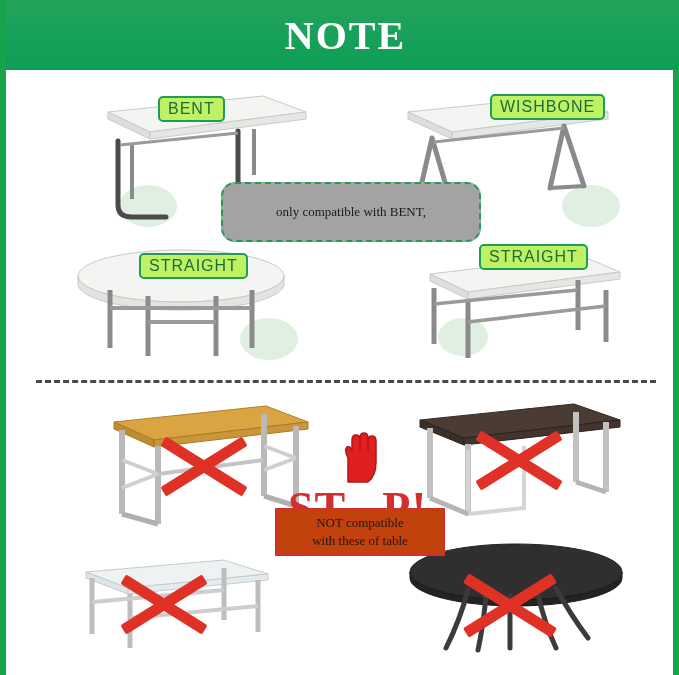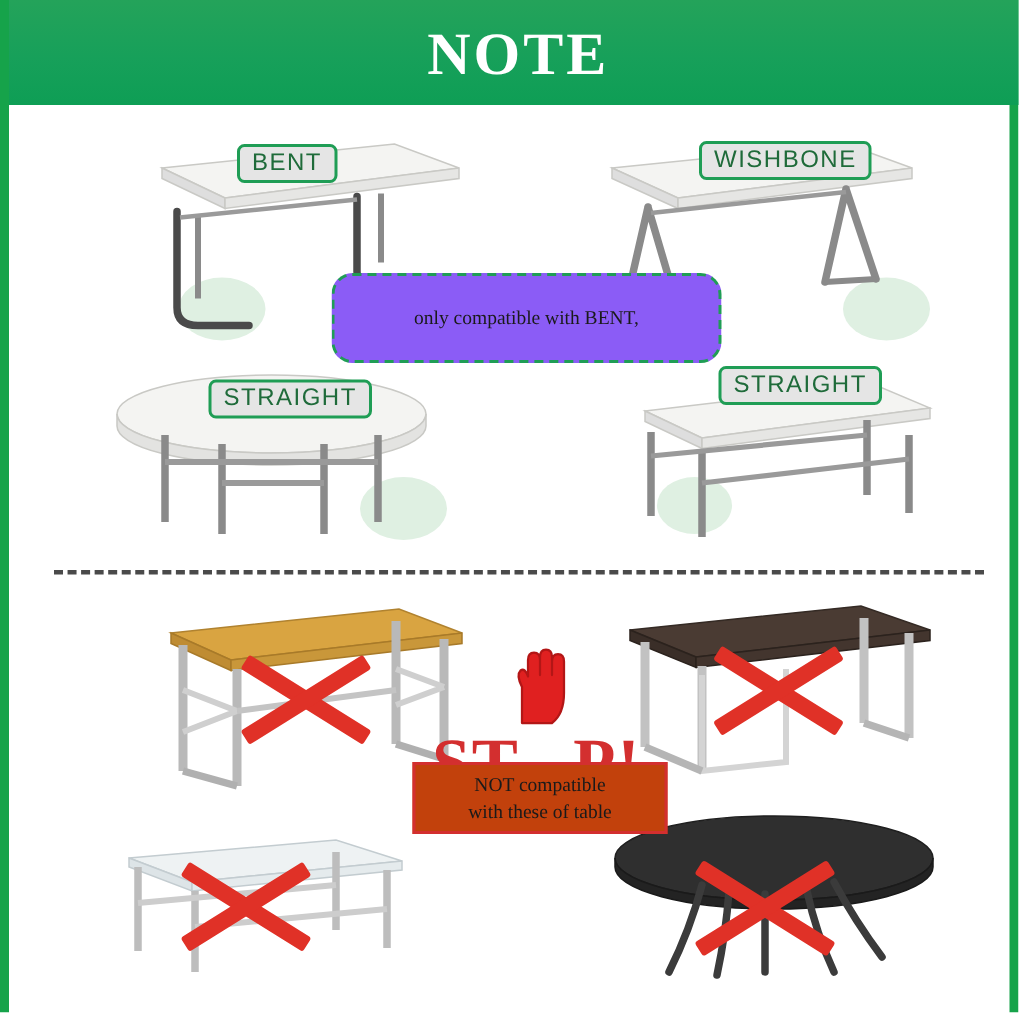--- a/index.html
+++ b/index.html
@@ -41,40 +41,40 @@
     color: #ffffff;
     font-size: 40px;
     letter-spacing: 2px;
     font-weight: bold;
     font-family: "Liberation Serif", serif;
   }
 
   
   .chip {
     position: absolute;
-    background: #e5e5e5;
+    background: #bef264;
     border: 2px solid #1f9d55;
     border-radius: 5px;
     color: #1f6b3a;
     font-size: 16px;
     letter-spacing: 1px;
     padding: 2px 8px;
     font-family: "Liberation Sans", sans-serif;
     white-space: nowrap;
     z-index: 6;
   }
 
   
   .callout-ok {
     position: absolute;
     left: 215px; top: 182px;
     width: 256px; height: 56px;
     border: 2px dashed #1f9d55;
     border-radius: 14px;
-    background: #8b5cf6;
+    background: #a3a3a3;
     display: flex;
     align-items: center;
     justify-content: center;
     text-align: center;
     z-index: 7;
   }
   .callout-ok span {
     font-size: 13px;
     color: #1a1a1a;
     line-height: 1.35;
@@ -200,21 +200,21 @@
         <polygon points="66,42 222,22 222,29 66,49" fill="#e6e6e4" stroke="#c9c9c5" stroke-width="1"></polygon>
       </svg>
       <svg width="235" height="130" style="position:absolute; left:380px; top:122px;">
         <path d="M46,16 L30,86 M46,16 L66,84" stroke="#8a8a8a" stroke-width="5" fill="none" stroke-linecap="round"></path>
         <path d="M30,86 L66,84" stroke="#8a8a8a" stroke-width="4" fill="none"></path>
         <path d="M178,4 L164,66 M178,4 L198,64" stroke="#8a8a8a" stroke-width="5" fill="none" stroke-linecap="round"></path>
         <path d="M164,66 L198,64" stroke="#8a8a8a" stroke-width="4" fill="none"></path>
         <path d="M48,20 L178,6" stroke="#9a9a9a" stroke-width="3" fill="none"></path>
       </svg>
     </div>
-    <div class="chip" style="left:460px; top:94px;">WISHBONE</div>
+    <div class="chip" style="left:484px; top:94px;">WISHBONE</div>
 
     <div class="tbl">
       <svg width="220" height="80" style="position:absolute; left:70px; top:248px;">
         <ellipse cx="105" cy="28" rx="103" ry="26" fill="#f4f4f2" stroke="#c9c9c5" stroke-width="1"></ellipse>
         <path d="M2,28 A103,26 0 0 0 208,28 L208,36 A103,26 0 0 1 2,36 Z" fill="#e3e3e1" stroke="#c9c9c5" stroke-width="1"></path>
       </svg>
       <svg width="220" height="90" style="position:absolute; left:70px; top:282px;">
         <path d="M34,8 L34,66" stroke="#8a8a8a" stroke-width="5" fill="none"></path>
         <path d="M72,14 L72,74" stroke="#8a8a8a" stroke-width="5" fill="none"></path>
         <path d="M140,14 L140,74" stroke="#8a8a8a" stroke-width="5" fill="none"></path>

